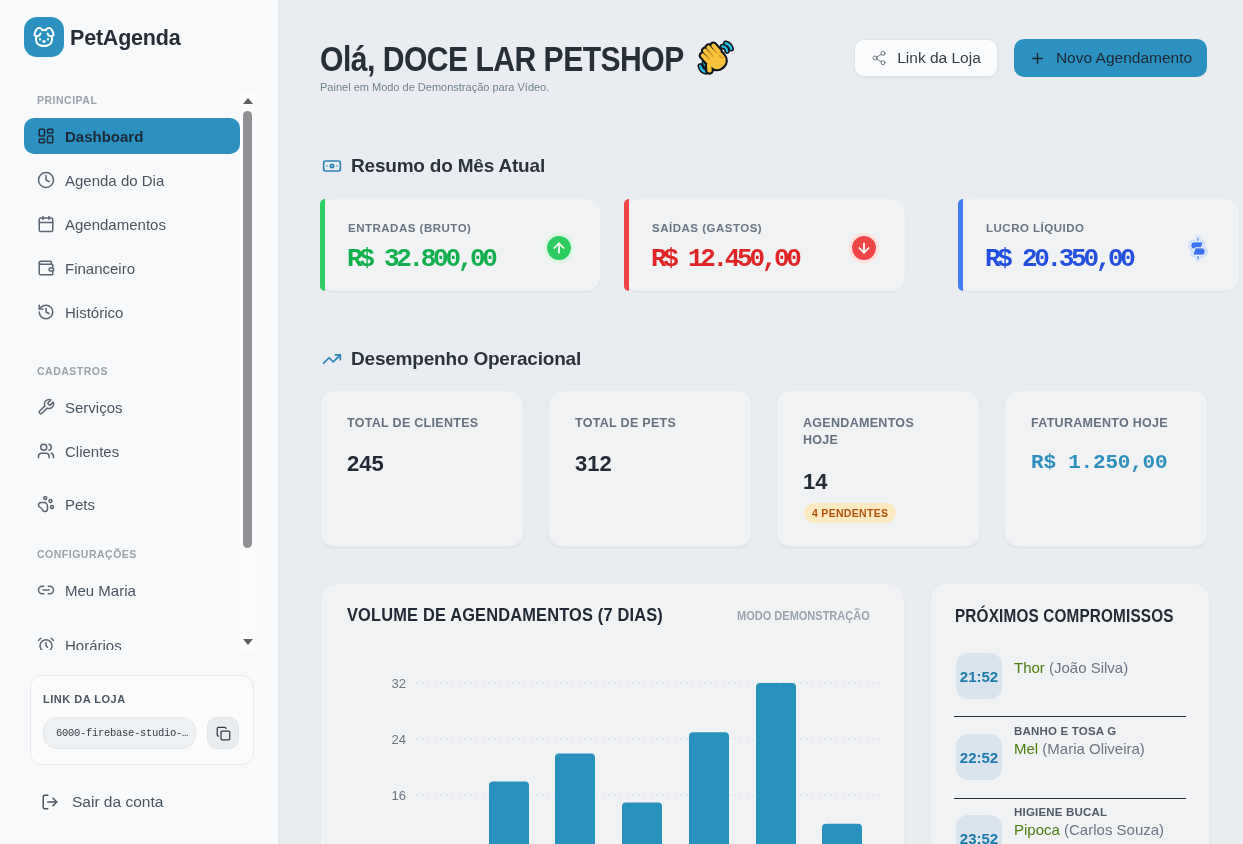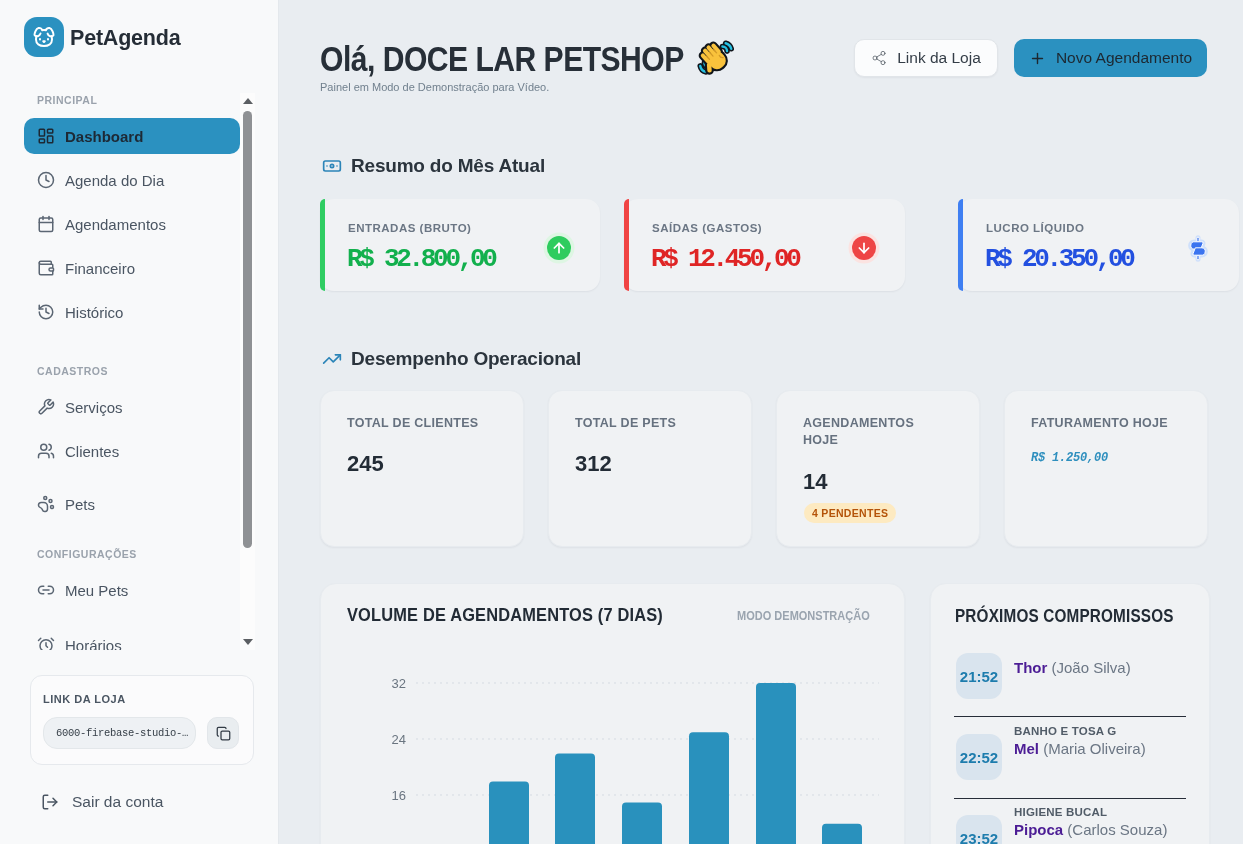--- a/index.html
+++ b/index.html
@@ -69,21 +69,21 @@
 
   .bigcard { position:absolute; top:583px; height:330px; background:#f0f2f4; border-radius:16px; border:1px solid #e7ebef; box-shadow:0 1px 2px rgba(16,24,40,.05); }
   .chartcard { left:320px; width:585px; }
   .apptcard { left:930px; width:280px; }
   .cardtitle { position:absolute; font-size:18px; font-weight:800; color:#222b35; letter-spacing:0.2px; white-space:nowrap; transform:scaleX(.95); transform-origin:left top; }
   .demotag { position:absolute; font-size:12.5px; font-weight:700; letter-spacing:0px; color:#9aa4af; white-space:nowrap; transform:scaleX(.88); transform-origin:right top; }
 
   .appt-item { position:absolute; left:0; width:280px; }
   .chip { position:absolute; left:26px; width:46px; height:46px; border-radius:12px; background:#d9e4ee; color:#1d7cad; font-size:15px; font-weight:700; display:flex; align-items:center; justify-content:center; }
   .appt-name { position:absolute; left:84px; font-size:15px; color:#6b7684; white-space:nowrap; }
-  .appt-name b { color:#4c1d95; font-weight:700; }
+  .appt-name b { color:#4d7c0f; font-weight:400; }
   .appt-svc { position:absolute; left:84px; font-size:11.5px; font-weight:700; letter-spacing:0.2px; color:#515c68; white-space:nowrap;margin-top:44px; }
   .divider { position:absolute; left:24px; width:232px; height:0; border-top:1.5px solid #262d38; }
 </style>
 </head>
 <body>
   <aside>
     <div class="logo">
       <svg viewBox="0 0 24 24" fill="none" stroke="#ffffff" stroke-width="2" stroke-linecap="round" stroke-linejoin="round">
         <path d="M11.25 16.25h1.5L12 17z"></path>
         <path d="M16 14v.5"></path>
@@ -163,21 +163,21 @@
         <span>Pets</span>
       </div>
 
       <div class="seclabel" style="top:455px;">CONFIGURAÇÕES</div>
       <div class="nav-item" style="top:479px;">
         <svg viewBox="0 0 24 24" fill="none" stroke-width="2" stroke-linecap="round" stroke-linejoin="round">
           <path d="M9 17H7A5 5 0 0 1 7 7h2"></path>
           <path d="M15 7h2a5 5 0 1 1 0 10h-2"></path>
           <line x1="8" x2="16" y1="12" y2="12"></line>
         </svg>
-        <span>Meu Pets</span>
+        <span>Meu Maria</span>
       </div>
       <div class="nav-item" style="top:534px;">
         <svg viewBox="0 0 24 24" fill="none" stroke-width="2" stroke-linecap="round" stroke-linejoin="round">
           <circle cx="12" cy="13" r="8"></circle>
           <path d="M12 9v4l2 2"></path>
           <path d="M5 3 2 6"></path>
           <path d="m22 6-3-3"></path>
           <path d="M6.38 18.7 4 21"></path>
           <path d="M17.64 18.67 20 21"></path>
         </svg>
@@ -339,21 +339,21 @@
       <div class="lab">TOTAL DE PETS</div>
       <div class="num" style="top:60px;">312</div>
     </div>
     <div class="perfcard" style="left:496px;">
       <div class="lab" style="width:140px;">AGENDAMENTOS HOJE</div>
       <div class="num" style="top:78px;">14</div>
       <div class="badge" style="top:112px;">4 PENDENTES</div>
     </div>
     <div class="perfcard" style="left:724px;">
       <div class="lab">FATURAMENTO HOJE</div>
-      <div class="num mono" style="top:60px; color:#2e8fbe; font-size:12px; font-weight:700; letter-spacing:-0.2px;font-style:italic;">R$ 1.250,00</div>
+      <div class="num mono" style="top:60px; color:#2e8fbe; font-size:21px; font-weight:700; letter-spacing:-0.2px;">R$ 1.250,00</div>
     </div>
   </main>
 
   <div class="bigcard chartcard">
     <svg width="585" height="330" viewBox="0 0 585 330" style="position:absolute; left:0; top:0;">
       <g stroke="#d5dbe2" stroke-width="1" stroke-dasharray="2 4">
         <line x1="95" y1="99" x2="558" y2="99"></line>
         <line x1="95" y1="155" x2="558" y2="155"></line>
         <line x1="95" y1="211" x2="558" y2="211"></line>
         <line x1="95" y1="267" x2="558" y2="267"></line>

